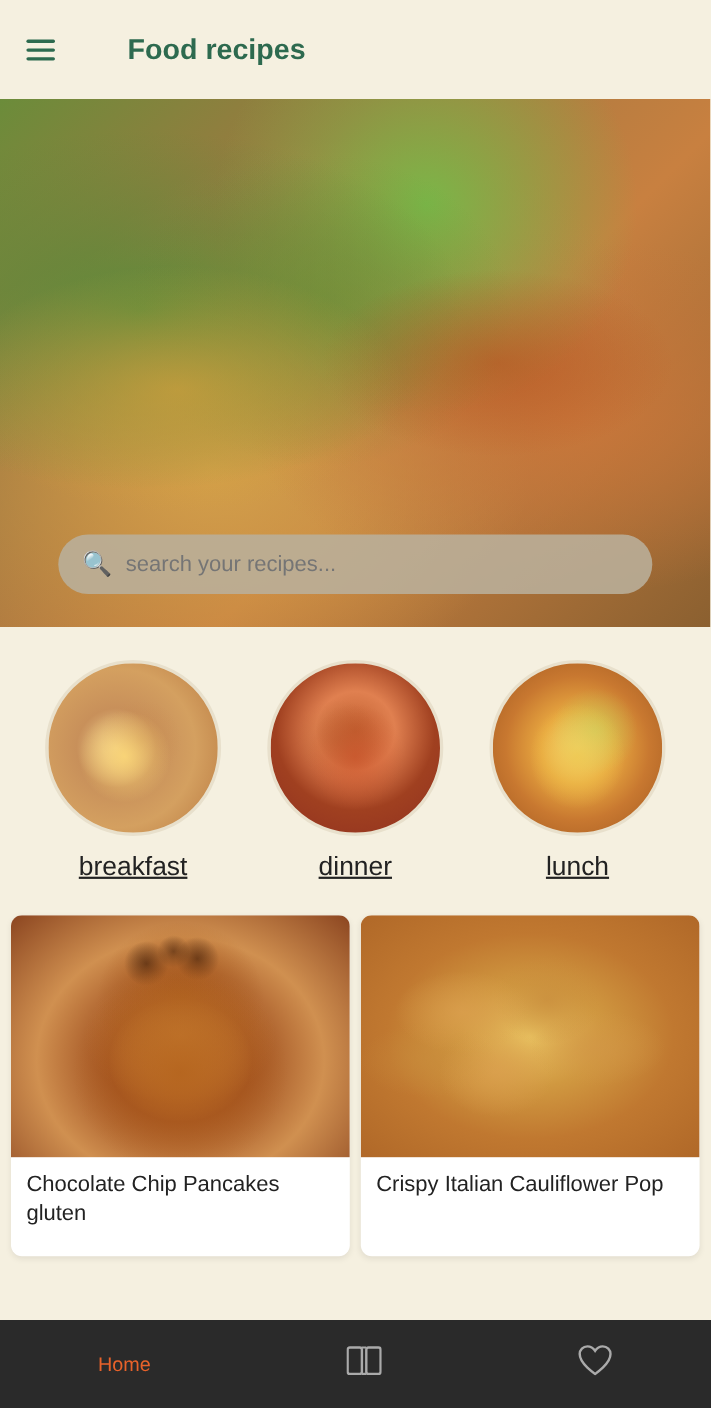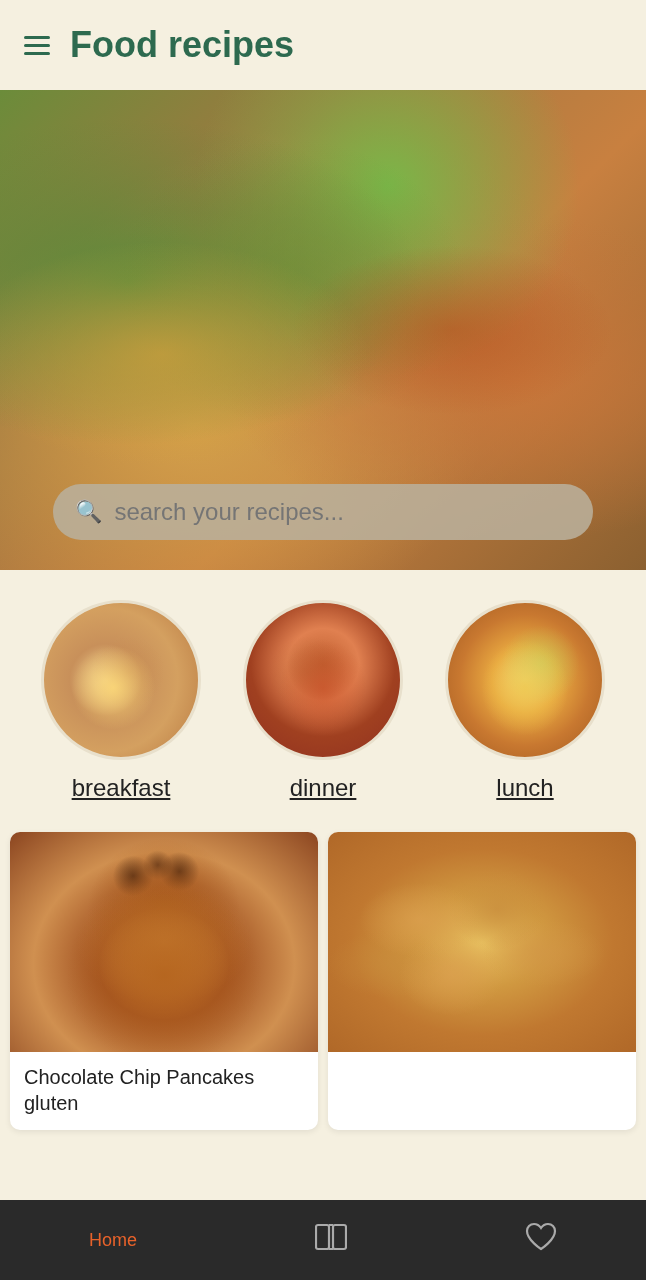--- a/index.html
+++ b/index.html
@@ -28,23 +28,24 @@
       cursor: pointer;
     }
     .hamburger-icon span {
       display: block;
       width: 26px;
       height: 3px;
       background: #2d6a4f;
       border-radius: 2px;
     }
     .header-title {
-      font-size: 36px;
+      font-size: 26px;
       font-weight: 700;
       color: #2d6a4f;
+      margin-left: 46px;
     }
 
     
     .hero {
       position: relative;
       width: 646px;
       height: 480px;
       overflow: hidden;
       background: #8b7355;
     }
@@ -82,21 +83,21 @@
       gap: 12px;
     }
     .search-icon {
       color: #555;
       font-size: 22px;
     }
     .search-input {
       background: transparent;
       border: none;
       outline: none;
-      font-size: 24px;
+      font-size: 20px;
       color: #555;
       width: 100%;
     }
 
     
     .categories {
       background: #f5f0e0;
       padding: 30px 20px 20px;
       display: flex;
       justify-content: space-around;
@@ -206,21 +207,21 @@
       width: 100%;
       height: 100%;
       background:
         radial-gradient(ellipse at 30% 40%, rgba(220,160,80,0.7) 0%, transparent 20%),
         radial-gradient(ellipse at 55% 35%, rgba(200,140,60,0.7) 0%, transparent 20%),
         radial-gradient(ellipse at 70% 55%, rgba(210,150,70,0.7) 0%, transparent 20%),
         radial-gradient(ellipse at 40% 65%, rgba(220,160,80,0.7) 0%, transparent 20%),
         radial-gradient(ellipse at 20% 60%, rgba(200,140,60,0.6) 0%, transparent 18%);
     }
     .recipe-info {
-      padding: 12px 14px 14px;
+      padding: 12px 14px 26px;
     }
     .recipe-title {
       font-size: 20px;
       font-weight: 500;
       color: #222;
       line-height: 1.3;
     }
 
     
     .bottom-nav {
@@ -290,20 +291,23 @@
 
 <div class="recipes-grid">
   <div class="recipe-card">
     <div class="recipe-thumb recipe-thumb-1"></div>
     <div class="recipe-info">
       <span class="recipe-title">Chocolate Chip Pancakes gluten</span>
     </div>
   </div>
   <div class="recipe-card">
     <div class="recipe-thumb recipe-thumb-2"></div>
+    <div class="recipe-info">
+      <span class="recipe-title">Crispy Italian Cauliflower Pop</span>
+    </div>
   </div>
 </div>
 
 <div style="height: 90px; background: #f5f0e0;"></div>
 
 <nav class="bottom-nav">
   <div class="nav-item">
     <span class="nav-label">Home</span>
   </div>
   <div class="nav-item">

